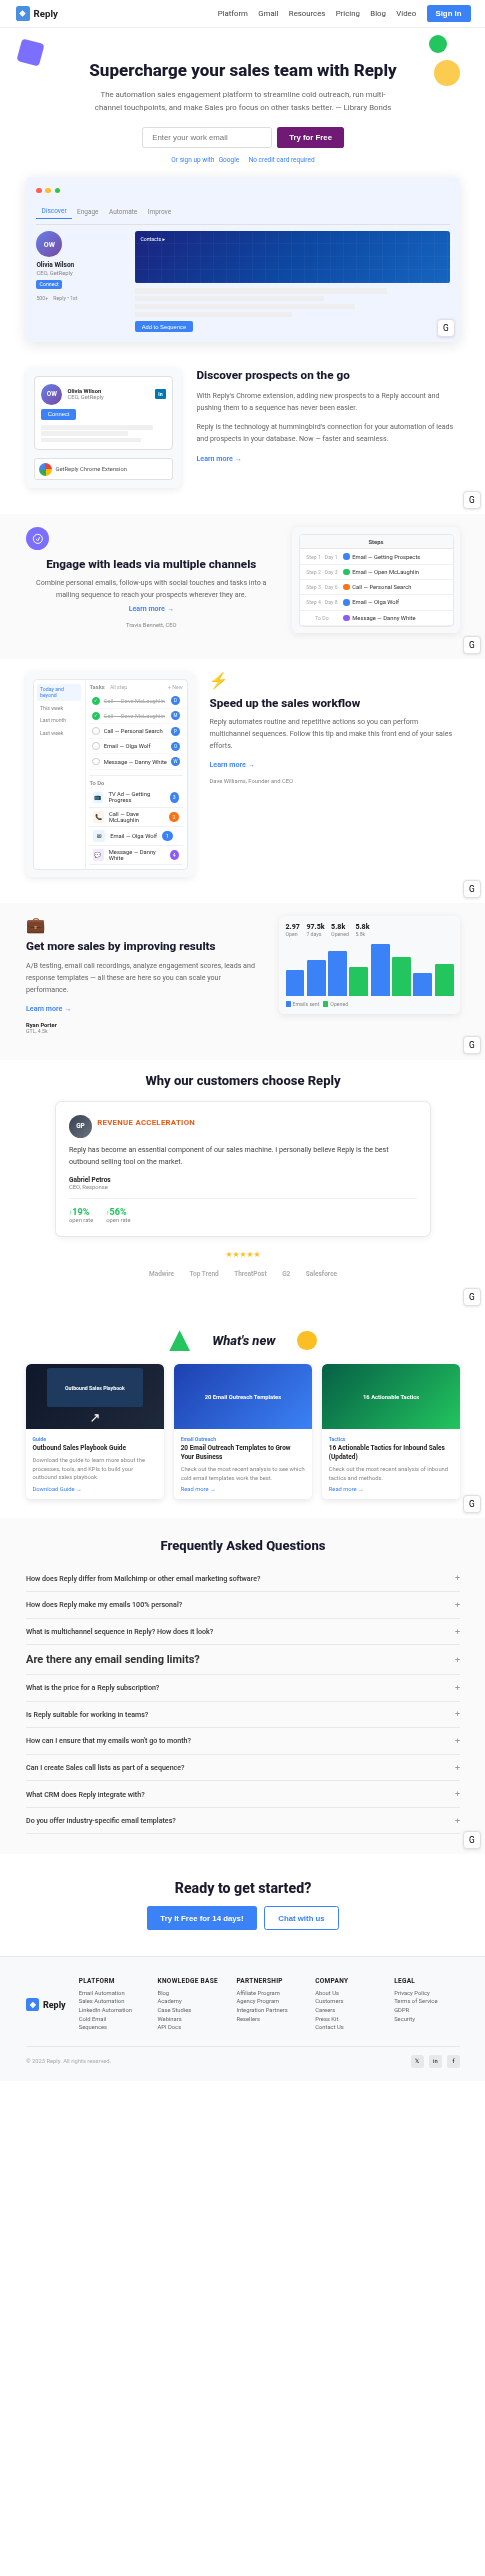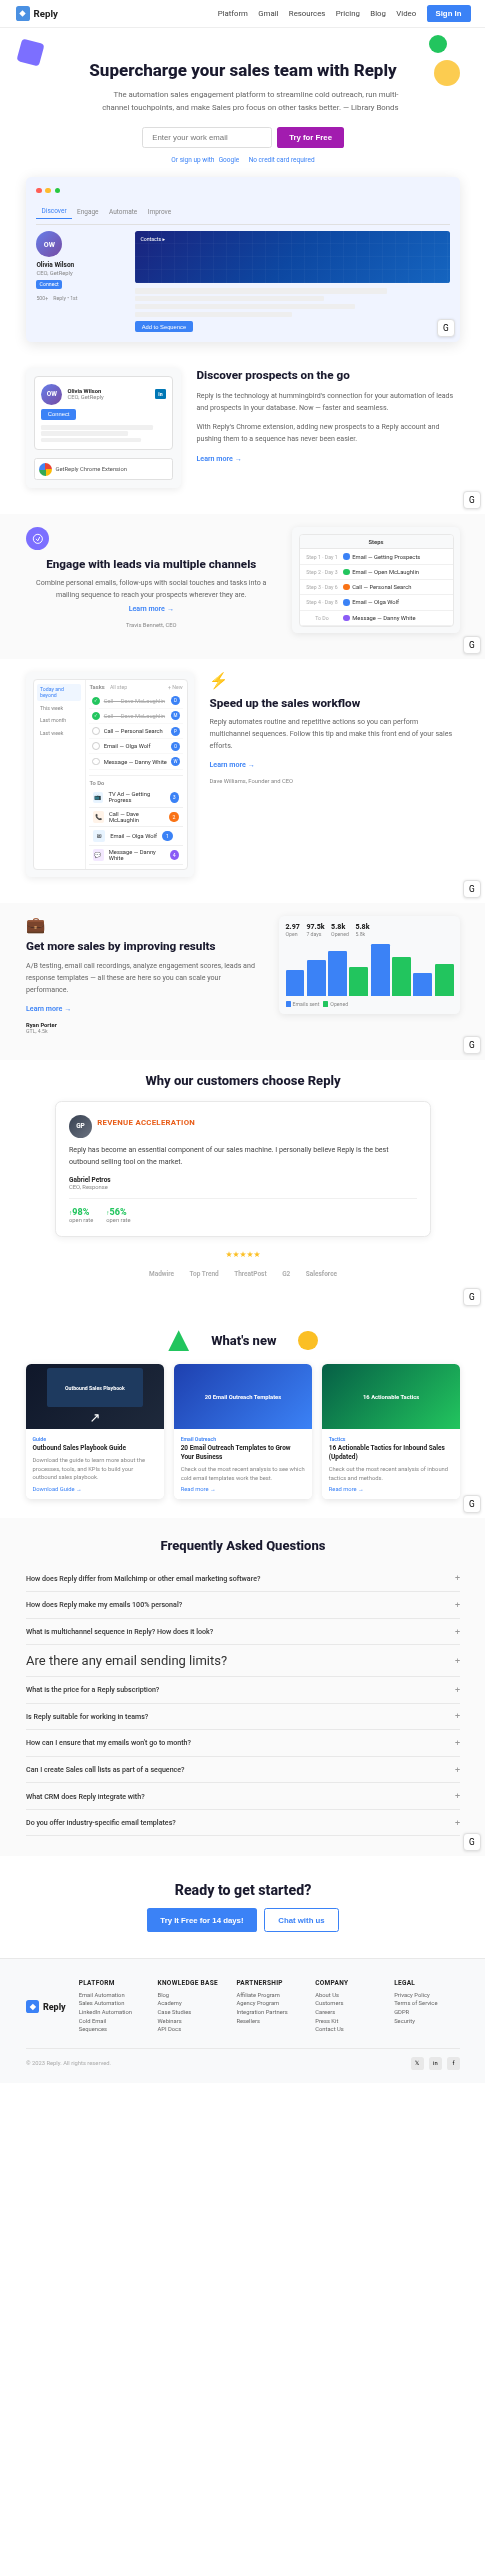--- a/index.html
+++ b/index.html
@@ -12,24 +12,24 @@
     .nav-links { display: flex; gap: 10.4px; align-items: center; }
     .nav-links a { font-size: 7.8px; color: #444; text-decoration: none; cursor: pointer; }
     .nav-cta { background: #3b82f6; color: #fff; border: none; border-radius: 2.6px; padding: 3.9px 9px; font-size: 7.8px; cursor: pointer; font-weight: 600; }
 
     
     .hero { text-align: center; padding: 31px 39px 13px; position: relative; overflow: hidden; }
     .hero-shape-1 { position: absolute; top: 13px; left: 19.4px; width: 23px; height: 23px; background: #7c6fff; border-radius: 3.9px; transform: rotate(15deg); }
     .hero-shape-2 { position: absolute; top: 6.5px; right: 39px; width: 18px; height: 18px; background: #22c55e; border-radius: 50%; }
     .hero-shape-3 { position: absolute; top: 32px; right: 26px; width: 26px; height: 26px; background: #fbbf24; border-radius: 50%; opacity: 0.8; }
     .hero h1 { font-size: 17px; font-weight: 800; color: #1a1a2e; margin-bottom: 7.8px; line-height: 1.3; }
-    .hero p { font-size: 7.8px; color: #666; max-width: 311px; margin: 0 auto 13px; line-height: 1.6; text-align: right; }
+    .hero p { font-size: 7.8px; color: #666; max-width: 311px; margin: 0 auto 13px; line-height: 1.6; }
     .hero-input-row { display: flex; justify-content: center; gap: 5.2px; margin-bottom: 7.8px; }
     .hero-input { border: 0.6px solid #ddd; border-radius: 2.6px; padding: 5.2px 9px; font-size: 7.8px; width: 130px; outline: none; }
-    .hero-btn { background: #a21caf; color: #fff; border: none; border-radius: 2.6px; padding: 5.2px 11.7px; font-size: 7.8px; cursor: pointer; font-weight: 600; }
+    .hero-btn { background: #701a75; color: #fff; border: none; border-radius: 2.6px; padding: 5.2px 11.7px; font-size: 7.8px; cursor: pointer; font-weight: 600; }
     .hero-sub { font-size: 6.5px; color: #999; }
     .hero-sub span { color: #3b82f6; }
 
     
     .product-screenshot { margin: 13px 26px; border-radius: 5.2px; background: #f0f4ff; padding: 10.4px; box-shadow: 0 2.6px 13px rgba(0,0,0,0.1); }
     .ps-bar { display: flex; align-items: center; gap: 3.9px; margin-bottom: 6.5px; }
     .ps-dot { width: 5.2px; height: 5.2px; border-radius: 50%; }
     .ps-tabs { display: flex; gap: 0; padding: 5.2px 0; border-bottom: 0.6px solid #e0e0e0; }
     .ps-tab { font-size: 6.5px; color: #888; cursor: pointer; padding: 2.6px 5.2px; display: flex; align-items: center; gap: 2.6px; }
     .ps-tab.active { color: #3b82f6; border-bottom: 1.3px solid #3b82f6; }
@@ -100,21 +100,21 @@
     .t-stat-num { font-size: 9px; font-weight: 800; color: #22c55e; }
     .t-stat-label { font-size: 5.8px; color: #888; }
     .t-stat-arrow { color: #22c55e; font-size: 6.5px; }
     .stars { color: #fbbf24; font-size: 7.8px; margin-bottom: 5.2px; }
 
     
     .logos-row { display: flex; justify-content: center; align-items: center; gap: 15.5px; padding: 6.5px 26px 13px; flex-wrap: wrap; }
 
     
     .whats-new { padding: 19.4px 26px; }
-    .section-header { display: flex; align-items: center; justify-content: center; gap: 22px; margin-bottom: 13px; }
+    .section-header { display: flex; align-items: center; justify-content: center; gap: 22px; margin-bottom: 13px; font-style: italic; }
     .section-header h2 { font-size: 13px; font-weight: 800; color: #1a1a2e; }
     .new-shape { width: 21px; height: 21px; background: #22c55e; clip-path: polygon(50% 0%, 0% 100%, 100% 100%); }
     .new-circle { width: 19.4px; height: 19.4px; background: #fbbf24; border-radius: 50%; }
     .new-cards { display: flex; gap: 10.4px; }
     .new-card { flex: 1; border-radius: 5.2px; overflow: hidden; box-shadow: 0 1.3px 6.5px rgba(0,0,0,0.1); }
     .new-card-img { height: 65px; background: #1a1a2e; display: flex; align-items: center; justify-content: center; position: relative; }
     .playbook-cover { background: linear-gradient(135deg, #0f172a 0%, #1e293b 100%); width: 100%; height: 100%; display: flex; align-items: center; justify-content: center; flex-direction: column; gap: 2.6px; }
     .playbook-cursor { color: #fff; font-size: 13px; }
     .new-card-body { padding: 6.5px; background: #fff; }
     .new-card-badge { font-size: 5.2px; color: #3b82f6; font-weight: 600; margin-bottom: 2.6px; }
@@ -262,22 +262,22 @@
         <div style="height:4.5px;background:#f0f0f0;border-radius:1.3px;width:80%"></div>
       </div>
     </div>
     <div class="chrome-ext-badge">
       <div class="chrome-circle"></div>
       <span style="font-size:5.8px;color:#555;">GetReply Chrome Extension</span>
     </div>
   </div>
   <div class="discover-right">
     <h2>Discover prospects on the go</h2>
+    <p>With Reply's Chrome extension, adding new prospects to a Reply account and pushing them to a sequence has never been easier.</p>
     <p>Reply is the technology at hummingbird's connection for your automation of leads and prospects in your database. Now — faster and seamless.</p>
-    <p>With Reply's Chrome extension, adding new prospects to a Reply account and pushing them to a sequence has never been easier.</p>
     <span class="learn-more">Learn more →</span>
   </div>
   <div class="g-icon">G</div>
 </section>
 
 <section class="engage-section section-relative" style="background:#fafafa;text-align:center;">
   <div class="engage-left">
     <div class="touch-icon">
       <svg width="11.7" height="11.7" viewBox="0 0 18 18">
           <circle cx="9" cy="9" r="7" fill="none" stroke="#fff" stroke-width="1.5"></circle>
@@ -495,21 +495,21 @@
     </div>
     <p class="testimonial-text">Reply has become an essential component of our sales machine. I personally believe Reply is the best outbound selling tool on the market.</p>
     <div class="testimonial-author">
       <div>
         <div class="testimonial-name">Gabriel Petros</div>
         <div class="testimonial-title-text">CEO, Response</div>
       </div>
     </div>
     <div class="testimonial-stats">
       <div>
-        <div class="t-stat-num"><span class="t-stat-arrow">↑</span><span>98%</span></div>
+        <div class="t-stat-num"><span class="t-stat-arrow">↑</span><span>19%</span></div>
         <div class="t-stat-label">open rate</div>
       </div>
       <div>
         <div class="t-stat-num"><span class="t-stat-arrow">↑</span><span>56%</span></div>
         <div class="t-stat-label">open rate</div>
       </div>
     </div>
   </div>
   <div class="stars">★★★★★</div>
   <div class="logos-row" id="logos-row">
@@ -580,21 +580,21 @@
     </div>
       <div style="border-bottom: 0.6px solid rgb(232, 232, 232); padding: 7.8px 0px; display: flex; justify-content: space-between; align-items: center; cursor: pointer;">
       <span style="font-size:7.1px;color:#333;font-weight:500;">How does Reply make my emails 100% personal?</span>
       <span style="font-size:9px;color:#999;">+</span>
     </div>
       <div style="border-bottom: 0.6px solid rgb(232, 232, 232); padding: 7.8px 0px; display: flex; justify-content: space-between; align-items: center; cursor: pointer;">
       <span style="font-size:7.1px;color:#333;font-weight:500;">What is multichannel sequence in Reply? How does it look?</span>
       <span style="font-size:9px;color:#999;">+</span>
     </div>
       <div style="border-bottom: 0.6px solid rgb(232, 232, 232); padding: 7.8px 0px; display: flex; justify-content: space-between; align-items: center; cursor: pointer;">
-      <span style="font-size:13px;color:#333;font-weight:400;">Are there any email sending limits?</span>
+      <span style="font-size:11px;color:#333;font-weight:700;">Are there any email sending limits?</span>
       <span style="font-size:9px;color:#999;">+</span>
     </div>
       <div style="border-bottom: 0.6px solid rgb(232, 232, 232); padding: 7.8px 0px; display: flex; justify-content: space-between; align-items: center; cursor: pointer;">
       <span style="font-size:7.1px;color:#333;font-weight:500;">What is the price for a Reply subscription?</span>
       <span style="font-size:9px;color:#999;">+</span>
     </div>
       <div style="border-bottom: 0.6px solid rgb(232, 232, 232); padding: 7.8px 0px; display: flex; justify-content: space-between; align-items: center; cursor: pointer;">
       <span style="font-size:7.1px;color:#333;font-weight:500;">Is Reply suitable for working in teams?</span>
       <span style="font-size:9px;color:#999;">+</span>
     </div>

